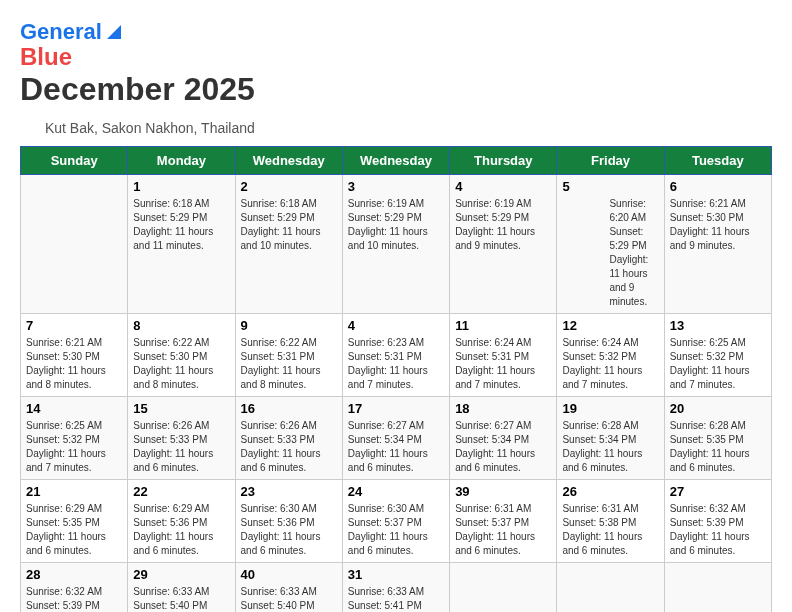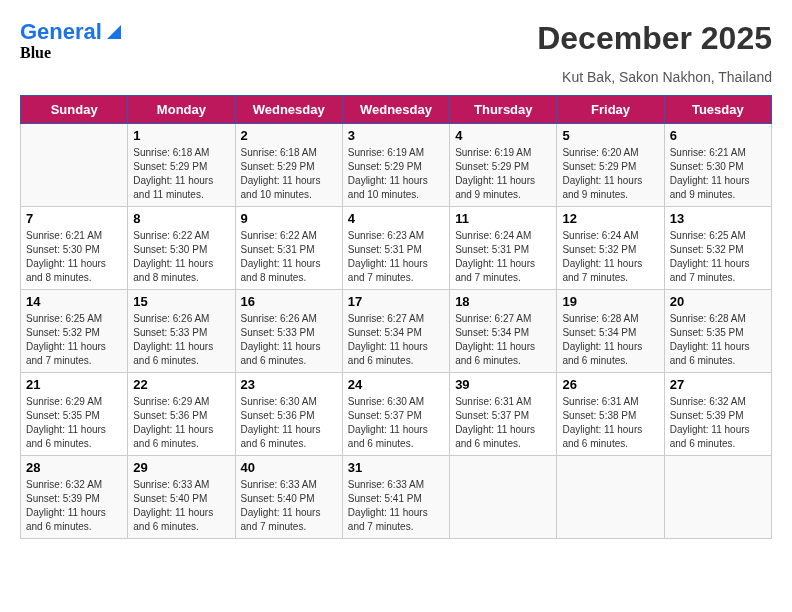--- a/index.html
+++ b/index.html
@@ -8,20 +8,21 @@
       background: #fff;
       width: 792px;
       min-height: 612px;
       padding: 20px;
     }
     .header {
       display: flex;
       justify-content: space-between;
       align-items: flex-start;
       margin-bottom: 10px;
+      flex-direction: column;
     }
     .logo {
       display: flex;
       align-items: center;
     }
     .logo-text {
       font-size: 22px;
       font-weight: bold;
       color: #333;
       line-height: 1.1;
@@ -41,21 +42,21 @@
       font-size: 14px;
       color: #555;
       margin-top: 12px;
     }
     table {
       width: 100%;
       border-collapse: collapse;
       font-size: 11px;
     }
     thead tr th {
-      background-color: #be185d;
+      background-color: #15803d;
       color: white;
       text-align: center;
       padding: 6px 4px;
       font-size: 13px;
       font-weight: bold;
       border: 1px solid #2a5ab0;
     }
     tbody tr td {
       border: 1px solid #ccc;
       vertical-align: top;
@@ -90,21 +91,21 @@
 
 <div class="header">
   <div class="logo">
     <div style="display:flex;flex-direction:column;align-items:flex-start;">
       <div style="display:flex;align-items:center;">
         <span class="logo-text"><span>General</span></span>
         <svg width="18" height="18" viewBox="0 0 18 18" style="margin-left:3px;">
           <polygon points="2,16 16,2 16,16" fill="#1a73e8"></polygon>
         </svg>
       </div>
-      <span class="logo-text" style="color:#000000;font-size:16px;font-family:Liberation Serif, serif;">Blue</span>
+      <span class="logo-text" style="color:#ef4444;font-size:24px;">Blue</span>
     </div>
   </div>
   <div class="title-block">
     <div class="month-title">December 2025</div>
     <div class="subtitle">Kut Bak, Sakon Nakhon, Thailand</div>
   </div>
 </div>
 
 <table>
   <thead>
@@ -144,21 +145,21 @@
         </td>
         <td>
           <span class="day-num">4</span>
           <div class="day-info" style="white-space: pre-line;">Sunrise: 6:19 AM
 Sunset: 5:29 PM
 Daylight: 11 hours
 and 9 minutes.</div>
         </td>
         <td>
           <span class="day-num">5</span>
-          <div class="day-info" style="white-space: pre-line;">Sunrise: 6:20 AM
+          <div class="day-info" style="white-space: pre-line; margin-left: 47px;">Sunrise: 6:20 AM
 Sunset: 5:29 PM
 Daylight: 11 hours
 and 9 minutes.</div>
         </td>
         <td>
           <span class="day-num">6</span>
           <div class="day-info" style="white-space: pre-line;">Sunrise: 6:21 AM
 Sunset: 5:30 PM
 Daylight: 11 hours
 and 9 minutes.</div>

